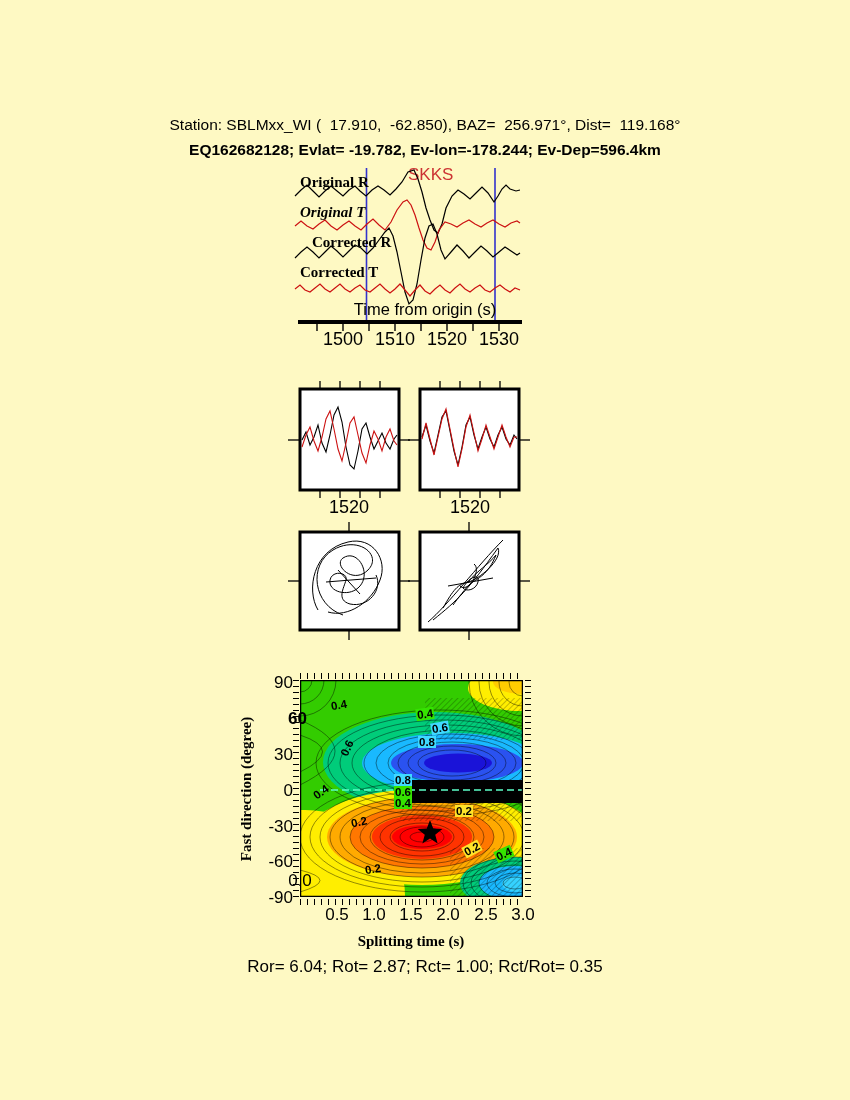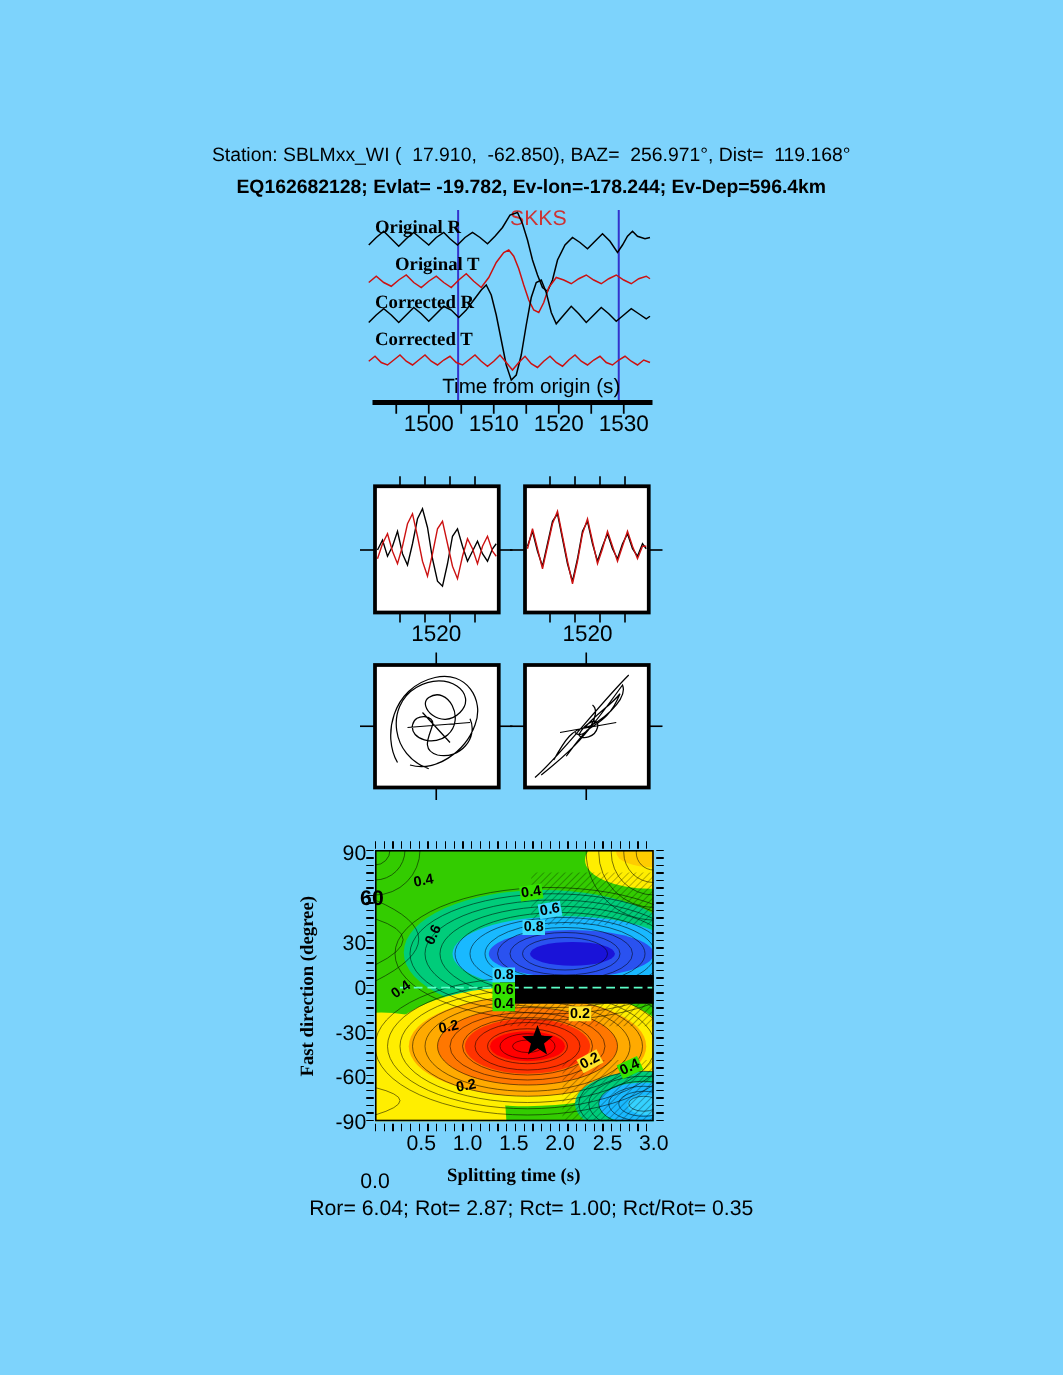--- a/index.html
+++ b/index.html
@@ -1,16 +1,16 @@
 <!DOCTYPE html>
 <html><head>
 <meta charset="utf-8">
 <style>
   html,body{margin:0;padding:0;background:#fff;}
-  .page{position:relative;width:850px;height:1100px;background:#7dd3fc;overflow:hidden;
+  .page{position:relative;width:850px;height:1100px;background:#fef9c3;overflow:hidden;
         font-family:"Liberation Sans",sans-serif;color:#000;}
   .abs{position:absolute;}
   .hdr{width:850px;text-align:center;font-size:15.5px;white-space:pre;}
   .serifb{font-family:"Liberation Serif",serif;font-weight:bold;}
   .tick{font-size:18px;text-align:center;}
   .ytick{font-size:17px;text-align:right;}
   .xtick{font-size:17px;text-align:center;}
   .phase{color:#cc3333;font-size:17px;}
   .tracelab{font-family:"Liberation Serif",serif;font-weight:bold;font-size:15px;}
   .clabel{font-size:11.5px;font-weight:600;line-height:1.05;padding:0 1px;white-space:nowrap;}
@@ -45,22 +45,22 @@
       <line x1="79" y1="164" x2="79" y2="171"></line>
         <line x1="105" y1="164" x2="105" y2="171"></line>
       <line x1="131" y1="164" x2="131" y2="171"></line>
         <line x1="157" y1="164" x2="157" y2="171"></line>
       <line x1="183" y1="164" x2="183" y2="171"></line>
         <line x1="209" y1="164" x2="209" y2="171"></line>
     </g>
   </svg>
 
   <div class="abs tracelab" style="left:300px;top:174px;">Original R</div>
-  <div class="abs tracelab" style="left:316px;top:204px;">Original T</div>
-  <div class="abs tracelab" style="left:300px;top:234px;">Corrected R</div>
+  <div class="abs tracelab" style="left:300px;top:204px;font-style:italic;">Original T</div>
+  <div class="abs tracelab" style="left:312px;top:234px;">Corrected R</div>
   <div class="abs tracelab" style="left:300px;top:264px;">Corrected T</div>
 
   <div class="abs" style="left:330px;top:300px;width:190px;text-align:center;font-size:16.5px;">Time from origin (s)</div>
   <div class="abs tick" style="left:318px;top:329px;width:50px;">1500</div>
   <div class="abs tick" style="left:370px;top:329px;width:50px;">1510</div>
   <div class="abs tick" style="left:422px;top:329px;width:50px;">1520</div>
   <div class="abs tick" style="left:474px;top:329px;width:50px;">1530</div>
 
   <svg class="abs" style="left:288px;top:377px;" width="122" height="125" viewBox="0 0 122 125">
     <rect x="12" y="12" width="99" height="101" fill="#fff" stroke="#000" stroke-width="3"></rect>
@@ -228,21 +228,21 @@
   <div class="abs ytick" style="left:255px;top:673px;width:38px;">90</div>
   <div class="abs ytick" style="left:269px;top:709px;width:38px;font-weight:bold;">60</div>
   <div class="abs ytick" style="left:255px;top:745px;width:38px;">30</div>
   <div class="abs ytick" style="left:255px;top:781px;width:38px;">0</div>
   <div class="abs ytick" style="left:255px;top:817px;width:38px;">-30</div>
   <div class="abs ytick" style="left:255px;top:852px;width:38px;">-60</div>
   <div class="abs ytick" style="left:255px;top:888px;width:38px;">-90</div>
 
   <div class="abs serifb" style="left:158px;top:779px;width:180px;height:20px;text-align:center;font-size:15px;transform:rotate(-90deg);">Fast direction (degree)</div>
 
-  <div class="abs xtick" style="left:283px;top:935px;width:34px;">0.0</div>
+  <div class="abs xtick" style="left:283px;top:871px;width:34px;">0.0</div>
   <div class="abs xtick" style="left:320px;top:905px;width:34px;">0.5</div>
   <div class="abs xtick" style="left:357px;top:905px;width:34px;">1.0</div>
   <div class="abs xtick" style="left:394px;top:905px;width:34px;">1.5</div>
   <div class="abs xtick" style="left:431px;top:905px;width:34px;">2.0</div>
   <div class="abs xtick" style="left:469px;top:905px;width:34px;">2.5</div>
   <div class="abs xtick" style="left:506px;top:905px;width:34px;">3.0</div>
 
   <div class="abs serifb" style="left:311px;top:933px;width:200px;text-align:center;font-size:15px;">Splitting time (s)</div>
 
   <div class="abs" style="left:0;top:957px;width:850px;text-align:center;font-size:17px;">Ror= 6.04; Rot= 2.87; Rct= 1.00; Rct/Rot= 0.35</div>

